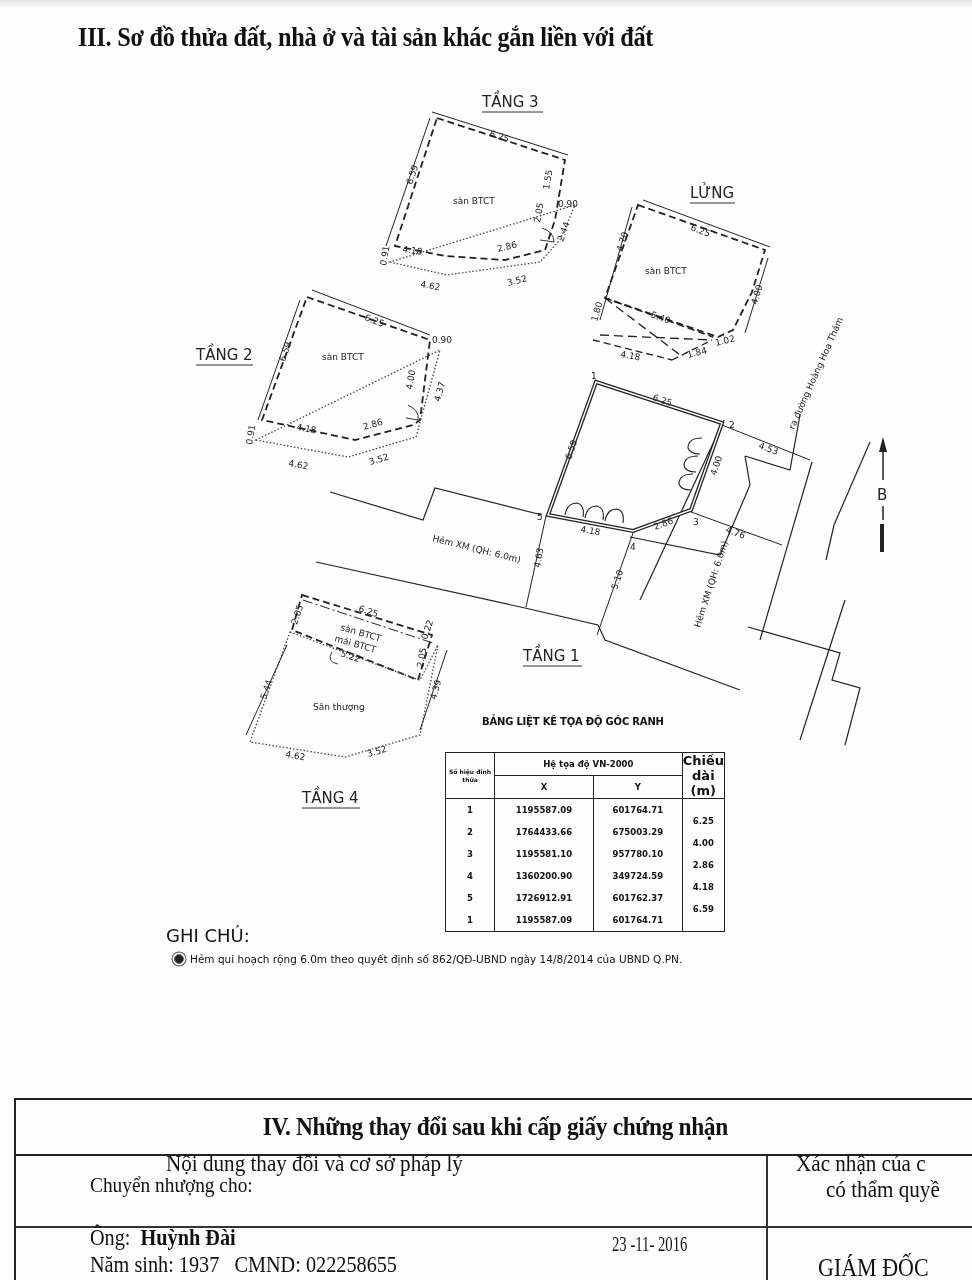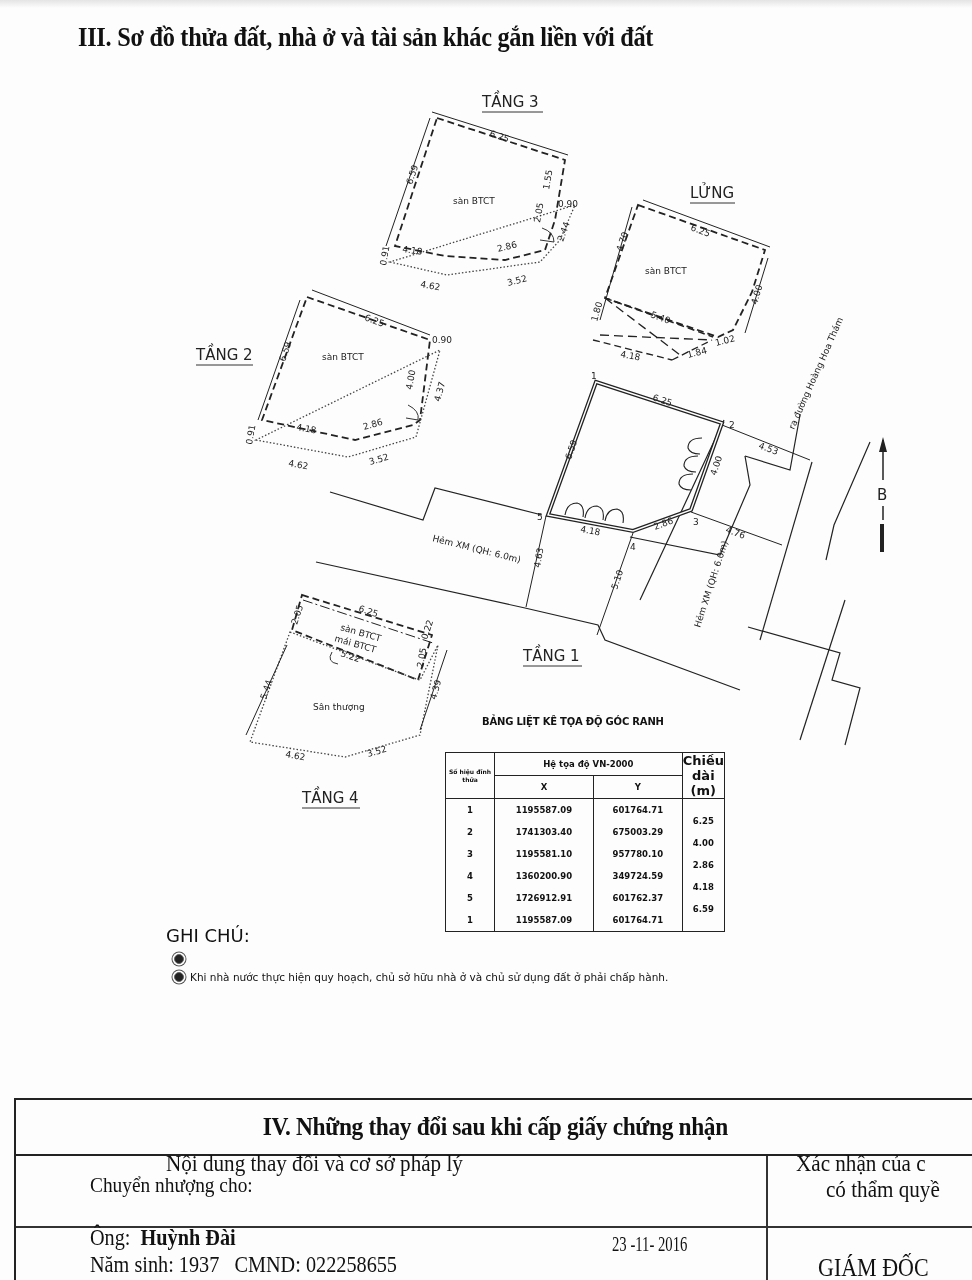--- a/index.html
+++ b/index.html
@@ -236,21 +236,21 @@
     <td class="rows">
       <div class="rowline">1</div>
       <div class="rowline">2</div>
       <div class="rowline">3</div>
       <div class="rowline">4</div>
       <div class="rowline">5</div>
       <div class="rowline">1</div>
     </td>
     <td class="rows">
       <div class="rowline">1195587.09</div>
-      <div class="rowline">1741303.40</div>
+      <div class="rowline">1764433.66</div>
       <div class="rowline">1195581.10</div>
       <div class="rowline">1360200.90</div>
       <div class="rowline">1726912.91</div>
       <div class="rowline">1195587.09</div>
     </td>
     <td class="rows">
       <div class="rowline">601764.71</div>
       <div class="rowline">675003.29</div>
       <div class="rowline">957780.10</div>
       <div class="rowline">349724.59</div>
@@ -266,24 +266,21 @@
       <div class="lenline">6.59</div>
     </td>
   </tr>
 </tbody>
   </table>
 
 <div class="notes">
   <div class="notes-title">GHI CHÚ:</div>
   <div class="note">
     <span class="bullet"></span>
-  </div>
-  <div class="note">
-    <span class="bullet"></span>
-    <span>Khi nhà nước thực hiện quy hoạch, chủ sở hữu nhà ở và chủ sử dụng đất ở phải chấp hành.</span>
+    <span>Hẻm qui hoạch rộng 6.0m theo quyết định số 862/QĐ-UBND ngày 14/8/2014 của UBND Q.PN.</span>
   </div>
 </div>
 
 <div class="sec4">
   <div class="sec4-title"><span>IV. Những thay đổi sau khi cấp giấy chứng nhận</span></div>
   <div class="sec4-divider"></div>
   <div class="sec4-rowline"></div>
 </div>
 <div class="serif-txt hdr-content">Nội dung thay đổi và cơ sở pháp lý</div>
 <div class="serif-txt transfer-label">Chuyển nhượng cho:</div>

